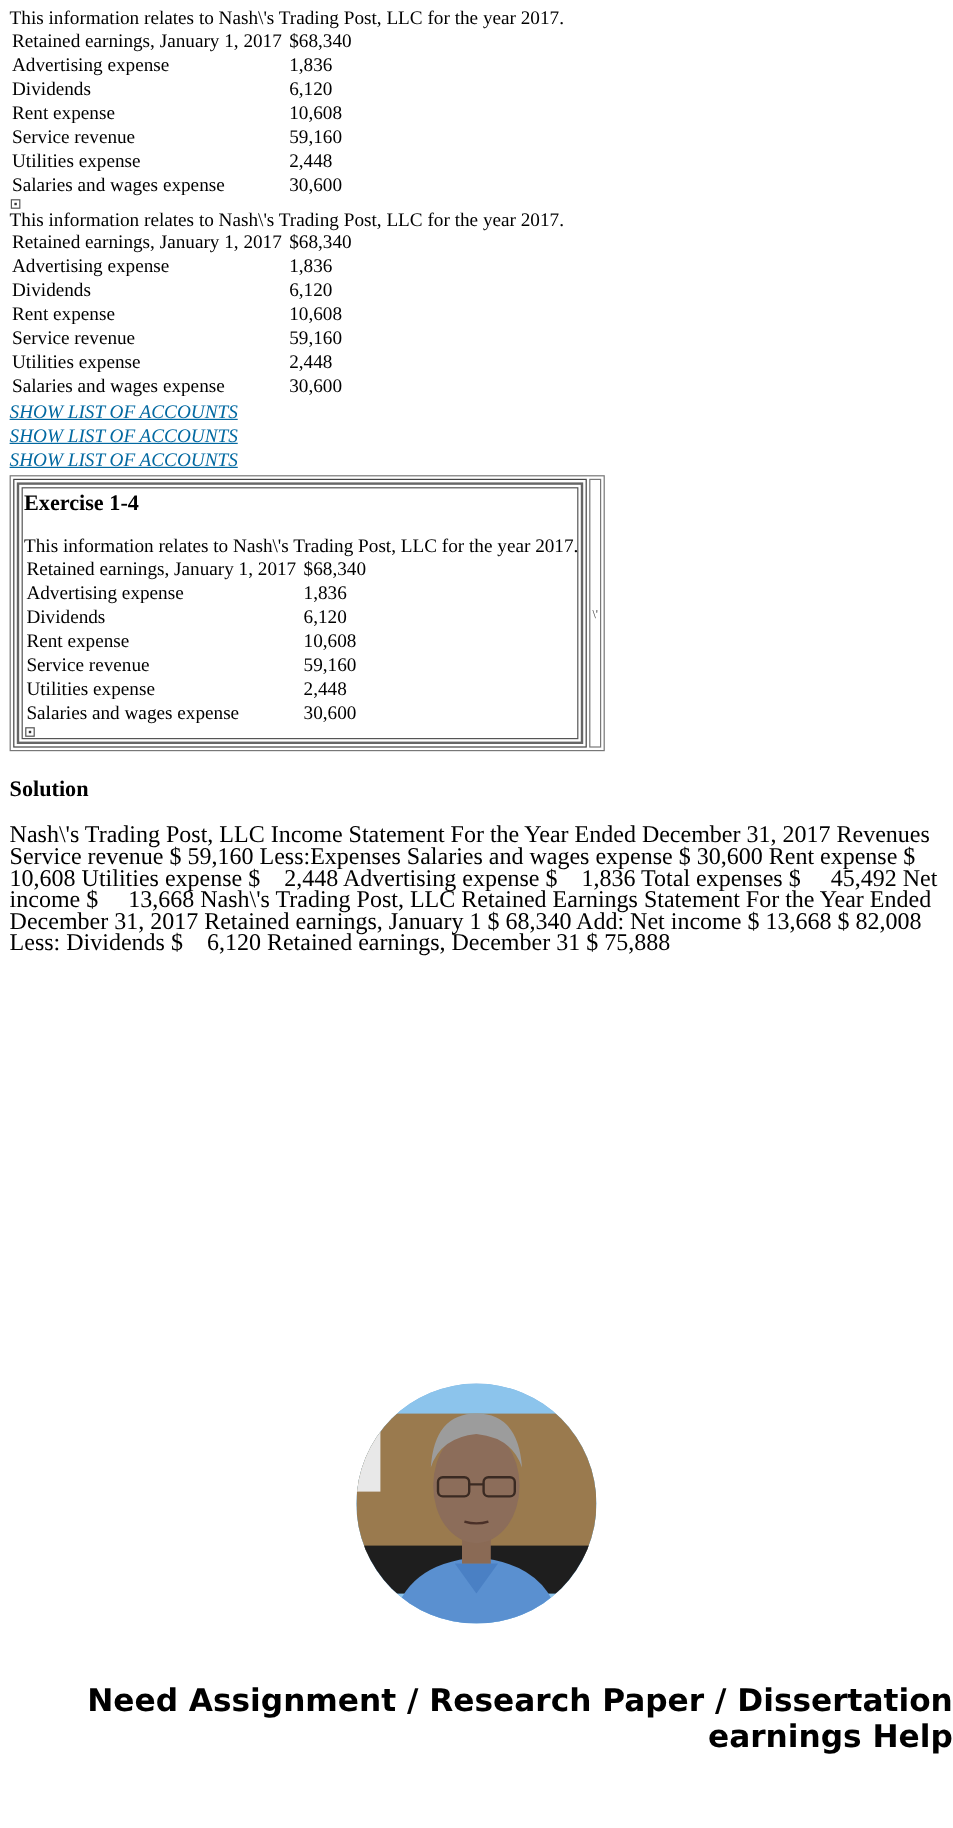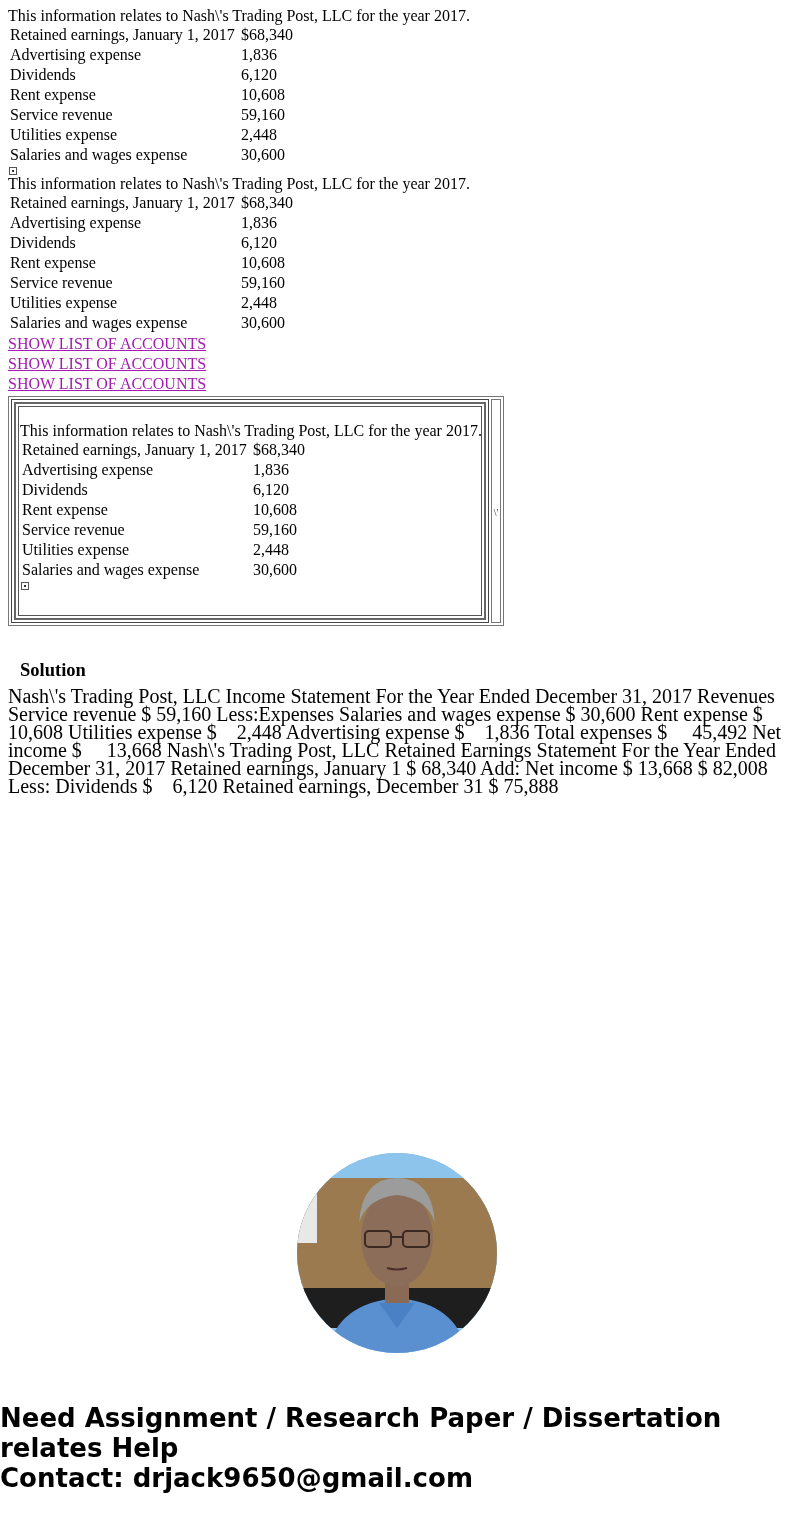--- a/index.html
+++ b/index.html
@@ -12,21 +12,21 @@
     table.acct { border-collapse: separate; border-spacing: 2px; margin: -2px 0 0 0; }
     table.acct td { padding: 0; height: 18px; line-height: 18px; white-space: nowrap; }
     table.acct td.lbl { width: 226px; padding-right: 3px; font-family: Liberation Serif, serif; }
     .broken-img {
       display: inline-block; width: 6px; height: 6px; border: 1px solid #555;
       position: relative; margin: 0 0 0 1px;
     }
     .broken-img::after {
       content: ""; position: absolute; left: 2px; top: 2px; width: 2px; height: 2px; background: #333;
     }
-    a.link { color: #a21caf; text-decoration: underline; display: block; height: 20px; line-height: 20px; }
+    a.link { color: #0369a1; text-decoration: underline; display: block; height: 20px; line-height: 20px; font-style: italic; }
     .outer-table {
       position: absolute; left: 8px; top: 396px; width: 496px; height: 230px;
       border: 1px solid #777; box-sizing: border-box;
     }
     .frame-cell {
       position: absolute; left: 2px; top: 2px; width: 478px; height: 224px;
       border: 1px solid #444; box-sizing: border-box;
     }
     .frame-cell2 {
       position: absolute; left: 2px; top: 2px; right: 2px; bottom: 2px;
@@ -37,31 +37,31 @@
       border: 1px solid #555; box-sizing: border-box;
     }
     .side-cell {
       position: absolute; right: 2px; top: 2px; width: 10px; height: 224px;
       border: 1px solid #777; box-sizing: border-box;
       font-size: 10px; line-height: 10px; text-align: center; padding-top: 108px; color: #333;
     }
     .ex-inner { position: absolute; left: 1px; top: 0px; }
     .ex-title { font-weight: bold; font-size: 18.5px; margin: 0; height: 24px; line-height: 24px; padding-top: 1px; }
     .ex-gap { height: 14px; }
-    .solution-title { position: absolute; left: 8px; top: 646px; font-size: 18.5px; font-weight: bold; margin: 12px; line-height: 24px; }
+    .solution-title { position: absolute; left: 8px; top: 646px; font-size: 18.5px; font-weight: bold; margin: 0; line-height: 24px; }
     .solution-text {
       position: absolute; left: 8px; top: 687px; width: 778px;
       font-size: 20px; line-height: 18px; white-space: pre-wrap; word-spacing: 0;
     }
     .avatar {
       position: absolute; left: 297px; top: 1153px; width: 200px; height: 200px; border-radius: 50%;
       overflow: hidden; background: #7fb3e0;
     }
     .cta {
-      position: absolute; left: 0; top: 1403px; width: 794px; text-align: left;
+      position: absolute; left: 0; top: 1403px; width: 794px; text-align: right;
       font-family: "DejaVu Sans", sans-serif; font-weight: bold; font-size: 26px; line-height: 30px;
     }
   </style>
 </head>
 <body>
 
 <div class="content">
 
   <div class="line">This information relates to Nash\'s Trading Post, LLC for the year 2017.</div>
   <table class="acct">
@@ -135,20 +135,21 @@
   <a class="link" href="#">SHOW LIST OF ACCOUNTS</a>
   <a class="link" href="#">SHOW LIST OF ACCOUNTS</a>
   <a class="link" href="#">SHOW LIST OF ACCOUNTS</a>
 </div>
 
 <div class="outer-table">
   <div class="frame-cell">
     <div class="frame-cell2">
       <div class="frame-cell3">
         <div class="ex-inner">
+          <div class="ex-title">Exercise 1-4</div>
           <div class="ex-gap"></div>
           <div class="line">This information relates to Nash\'s Trading Post, LLC for the year 2017.</div>
           <table class="acct">
             <tbody>
                 <tr>
                   <td class="lbl">Retained earnings, January 1, 2017</td>
                   <td>$68,340</td>
                 </tr>
             <tr>
                   <td class="lbl">Advertising expense</td>
@@ -200,15 +201,14 @@
     <path d="M62 70 Q65 25 100 25 Q135 25 138 70 Q130 45 100 42 Q70 45 62 70 Z" fill="#9c9c9c"></path>
     <rect x="68" y="78" width="26" height="16" rx="4" fill="none" stroke="#3a2a22" stroke-width="2"></rect>
     <rect x="106" y="78" width="26" height="16" rx="4" fill="none" stroke="#3a2a22" stroke-width="2"></rect>
     <line x1="94" y1="84" x2="106" y2="84" stroke="#3a2a22" stroke-width="2"></line>
     <path d="M90 115 Q100 118 110 115" stroke="#4a3028" stroke-width="2" fill="none"></path>
   </svg>
 </div>
 
 <div class="cta">
   <div>Need Assignment / Research Paper / Dissertation</div>
-  <div>relates Help</div>
-  <div>Contact: drjack9650@gmail.com</div>
+  <div>earnings Help</div>
 </div>
 
 </body></html>

